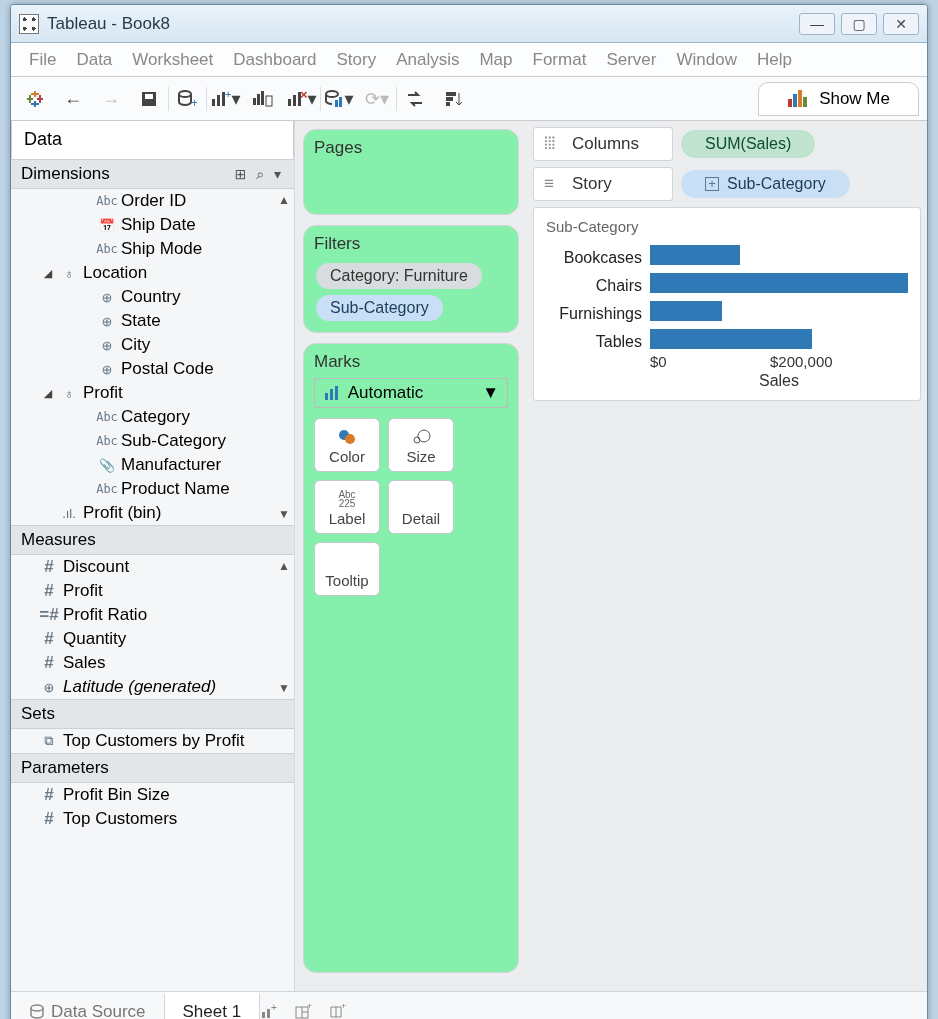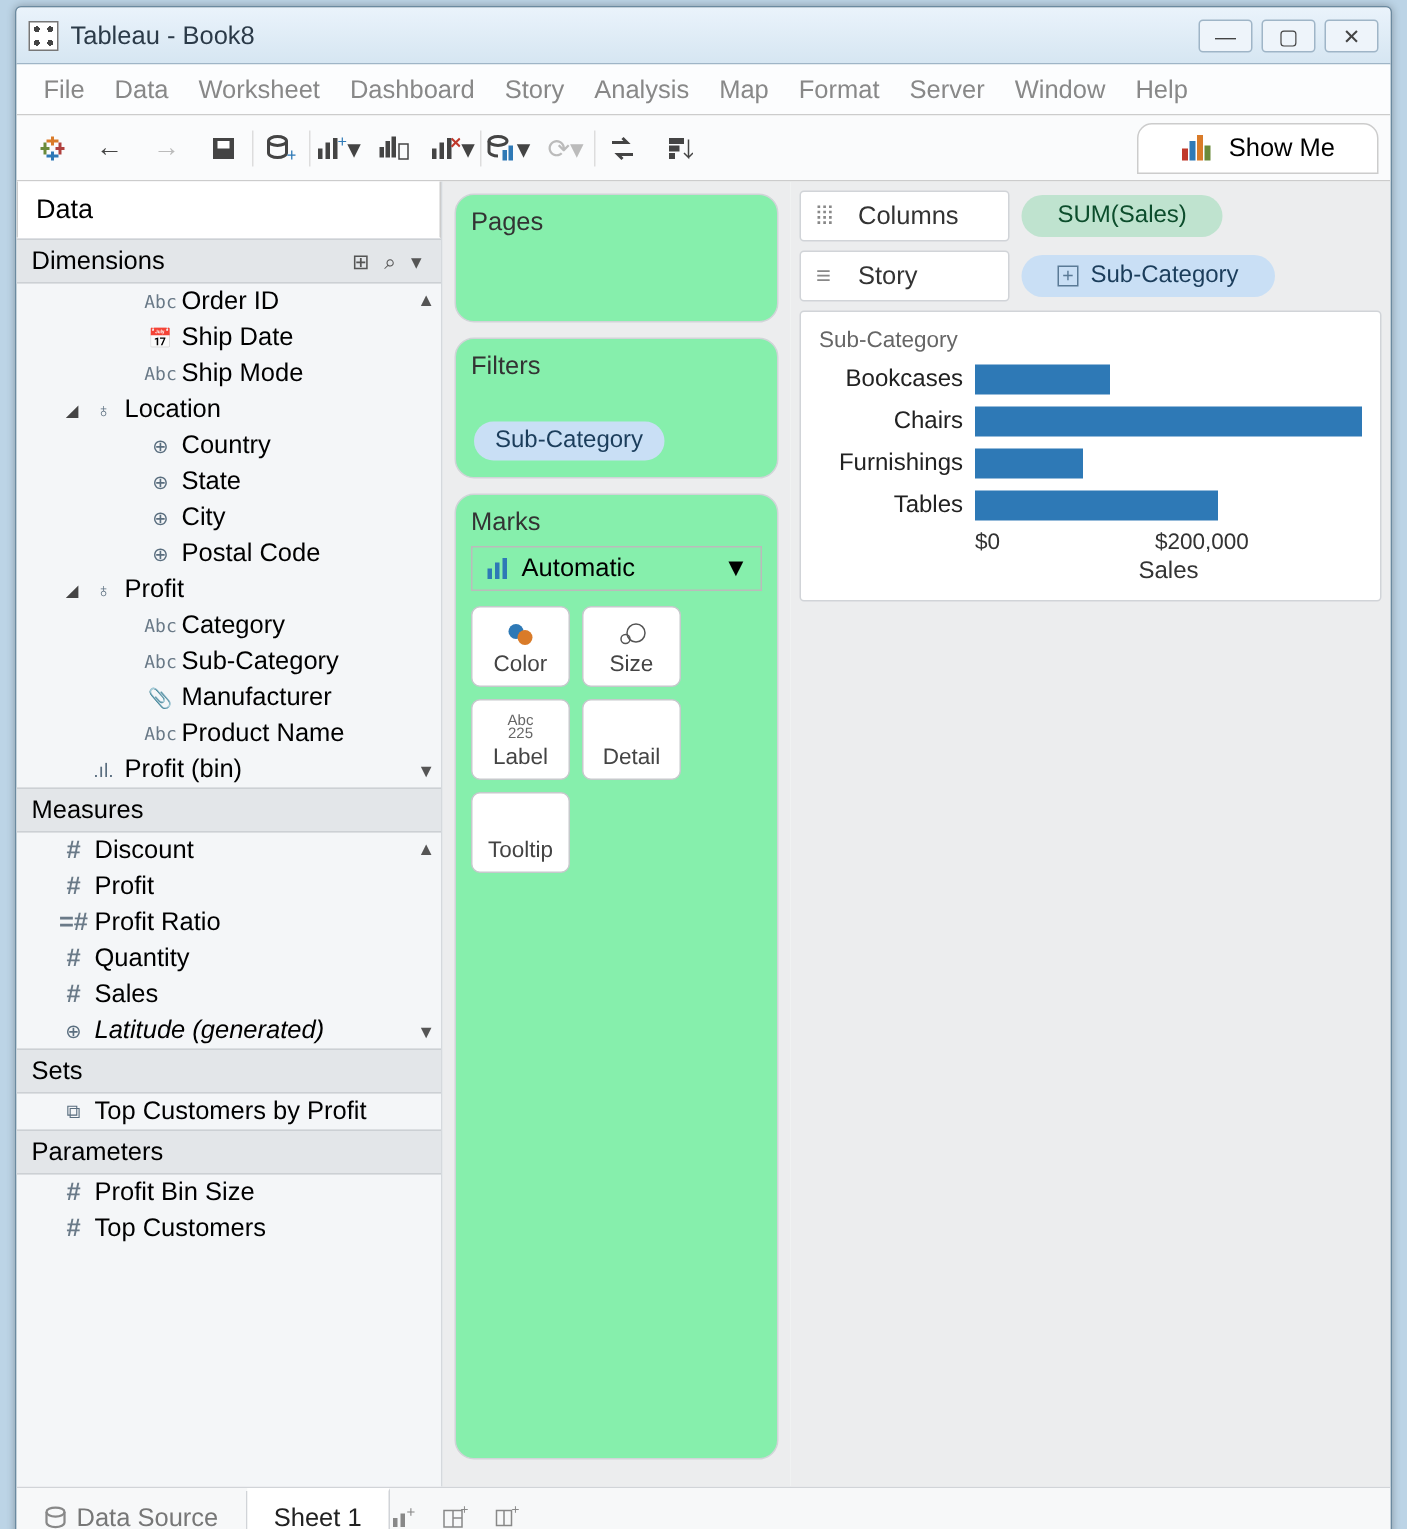--- a/index.html
+++ b/index.html
@@ -85,21 +85,21 @@
   .shelf-label { width:140px; background:#fff; border:1px solid #d1d4d8; border-radius:3px;
     padding:6px 10px; font-size:17px; display:flex; align-items:center; color:#333; margin-right:8px;}
   .shelf-label .sic { width:20px; margin-right:8px; color:#888;}
   .shelf-pill { padding:5px 24px; border-radius:15px; font-size:16px; display:flex; align-items:center; cursor:pointer;}
   .shelf-pill.green { background:#bfe3cf; color:#0c4d2c;}
   .shelf-pill.lblue { background:#c9dff5; color:#1b3d5b;}
   .shelf-pill .plus { display:inline-block; border:1px solid #5a7a96; width:14px; height:14px;
     line-height:12px; text-align:center; font-size:13px; margin-right:8px; color:#5a7a96;}
   .viz { background:#fff; border:1px solid #d1d4d8; border-radius:3px; padding:10px 12px; margin-top:4px;}
   .viz-title { font-size:15px; color:#666; margin-bottom:4px;}
-  .barrow { display:flex; align-items:center; height:28px;}
+  .barrow { display:flex; align-items:flex-end; height:28px;}
   .barlab { width:104px; text-align:right; padding-right:8px; font-size:16px; color:#222;}
   .bartrack { flex:1; position:relative; height:24px;}
   .bar { position:absolute; left:0; top:2px; height:20px; background:#2e79b6;}
   .axis { display:flex; margin-left:104px; font-size:15px; color:#333; padding-top:2px;}
   .axis .tick { width:120px; text-align:left;}
   .axis-label { text-align:center; margin-left:104px; font-size:16px; color:#333; padding-top:2px;}
 
   
   .footer { height:40px; border-top:1px solid #d1d4d8; display:flex; align-items:center;
     background:#f7f8f9; font-size:17px;}
@@ -376,21 +376,21 @@
           </div>
         </div>
     </div>
 
     <div class="cards">
       <div class="card" style="height:86px">
         <div class="card-title">Pages</div>
       </div>
       <div class="card">
         <div class="card-title">Filters</div>
-        <div id="filter-pills"><br><span class="pill blue">Sub-Category</span><br></div>
+        <div id="filter-pills"><span class="pill grey">Category: Furniture</span><br><span class="pill blue">Sub-Category</span><br></div>
       </div>
       <div class="card" style="flex:1">
         <div class="card-title">Marks</div>
         <div class="marks-select">
           <svg width="20" height="16">
               <rect x="2" y="8" width="3" height="7" fill="#2e79b6"></rect>
               <rect x="7" y="4" width="3" height="11" fill="#2e79b6"></rect>
               <rect x="12" y="1" width="3" height="14" fill="#2e79b6"></rect>
             </svg>
           &nbsp;<span>Automatic</span>

